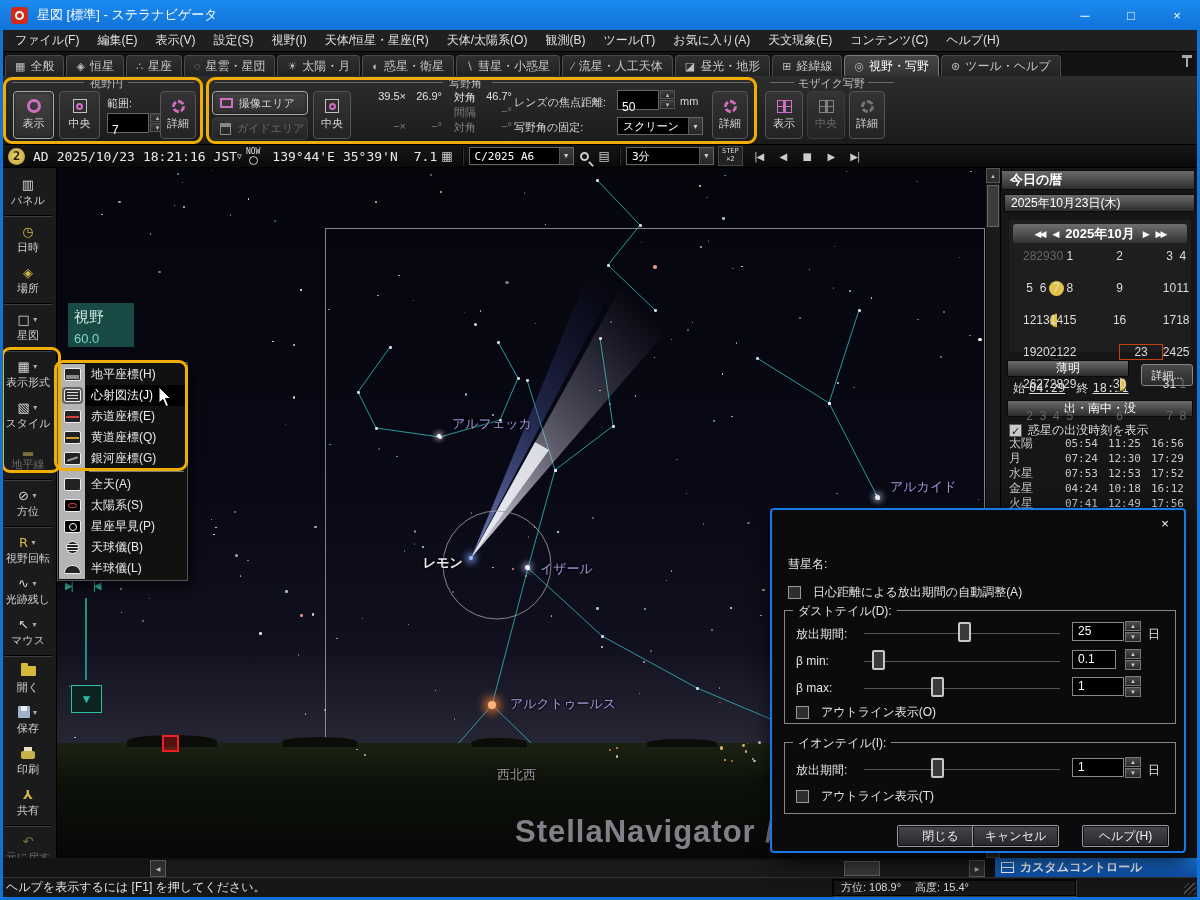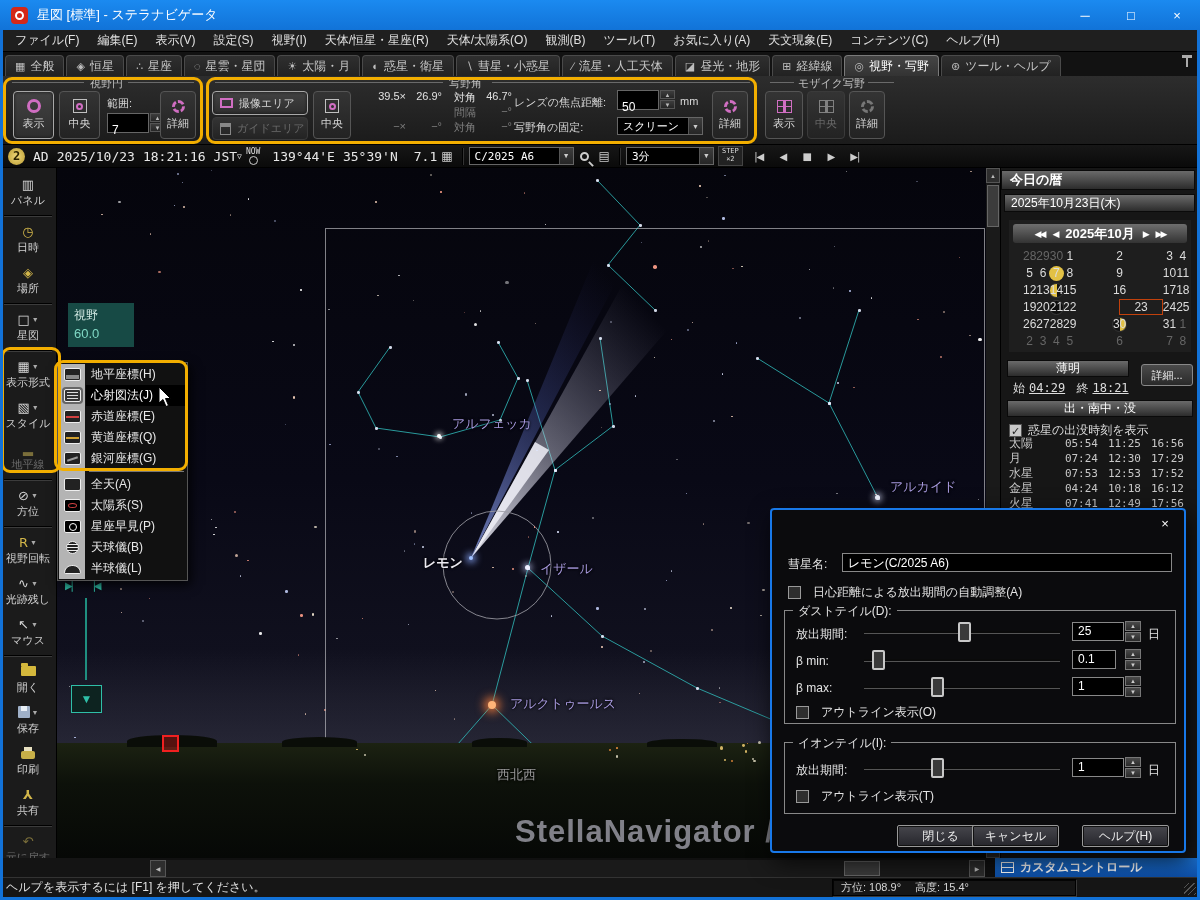--- a/index.html
+++ b/index.html
@@ -128,21 +128,21 @@
     background:linear-gradient(#1c2212 0%,#0d110a 35%,#060806 100%); }
   .bush { position:absolute; background:#0a0d08; border-radius:50% 50% 0 0; }
   #photo-frame { position:absolute; left:268px; top:60px; width:660px; height:572px;
     border:1px solid rgba(195,195,200,.65); }
   .skylabel { position:absolute; font-size:13px; color:#a89ae0; white-space:nowrap;
     text-shadow:0 0 3px #000,0 0 2px #000; }
   #lbl-comet { color:#eceaf2; font-weight:bold; }
   #lbl-dir { color:#9a9a9a; }
   #fov-tag { position:absolute; left:11px; top:135px; width:66px; height:44px; background:#174a45;
     padding:3px 6px; line-height:1.5; }
-  #fov-tag .t1 { color:#d5ece6; font-size:12px; }
+  #fov-tag .t1 { color:#d5ece6; font-size:15px; }
   #fov-tag .t2 { color:#7fd8c4; font-size:13px; }
   #watermark { position:absolute; left:458px; top:646px; font-size:31px; font-weight:bold;
     color:rgba(150,150,160,.85); letter-spacing:1px; white-space:nowrap; }
   #red-marker { position:absolute; left:105px; top:567px; width:17px; height:17px;
     border:2px solid #f02020; background:rgba(220,30,30,.35); }
   .tl-flag { position:absolute; color:#2fbfa8; font-size:10px; letter-spacing:-1px; }
   #tl-line { position:absolute; left:28px; top:430px; width:2px; height:82px; background:#1f8f80; }
   #tl-btn { position:absolute; left:14px; top:517px; width:31px; height:28px; border:1px solid #2fbfa8;
     background:#0d2320; display:flex; align-items:center; justify-content:center; color:#2fbfa8; font-size:12px; }
 
@@ -161,21 +161,21 @@
   #rp-header { position:absolute; left:0; top:2px; width:194px; height:20px; padding-left:8px;
     font-weight:bold; font-size:13px; }
   #rp-date { position:absolute; left:3px; top:26px; width:191px; height:18px; padding-left:6px; font-size:12px; }
   #calendar { position:absolute; left:8px; top:52px; width:182px; height:132px; background:#1e1e1e; }
   #cal-nav { position:absolute; left:4px; top:4px; width:174px; height:19px; border-radius:3px;
     background:linear-gradient(#6e6e6e,#333); display:flex; align-items:center; justify-content:center;
     gap:8px; color:#fff; }
   #cal-nav .nav { font-size:9px; letter-spacing:-2px; }
   #cal-title { font-weight:bold; font-size:13px; }
   #cal-grid { position:absolute; left:14px; top:28px; width:158px; display:grid;
-    grid-template-columns:repeat(7,1fr); row-gap:1px; }
+    grid-template-columns:repeat(7,1fr); row-gap:16px; }
   .day { position:relative; height:16px; display:flex; align-items:center; justify-content:center;
     font-size:12px; color:#dcdcdc; }
   .day.dim { color:#666; }
   .day .num { position:relative; z-index:2; }
   .day.today .num { border:1px solid #c2410c; padding:0 14px;margin-left:43px; }
   .moon { position:absolute; width:15px; height:15px; border-radius:50%; z-index:1; }
   .moon.full { background:#e2c145; }
   .moon.last { background:linear-gradient(90deg,#e2c145 50%,#141414 50%); border:1px solid #333; }
   .moon.new { background:#0e0e0e; border:1px solid #3a3a3a; }
   .moon.first { background:linear-gradient(90deg,#141414 50%,#e2c145 50%); border:1px solid #333; }
@@ -1173,21 +1173,20 @@
         </div>
       </div>
   </div>
   <svg id="cursor" width="16" height="22">
     <path d="M1,1 L1,17 L5,13.5 L8,20.5 L10.5,19.5 L7.5,12.5 L12.5,12.5 Z" fill="#fff" stroke="#000" stroke-width="1"></path>
   </svg>
 
   <div id="dialog" class="abs">
     <div id="dlg-close">×</div>
     <div class="dlg-label" style="left:16px;top:46px">彗星名:</div>
-    <div class="dlg-input" style="left:70px;top:43px;width:330px">レモン(C/2025 A6)</div>
     <div class="dlg-check" style="left:16px;top:74px">
       <span class="box"></span>
       <span>日心距離による放出期間の自動調整(A)</span>
     </div>
     <div class="groupbox" style="left:12px;top:100px;width:392px;height:114px">
       <span class="gtitle">ダストテイル(D):</span>
     </div>
     <div class="dlg-label" style="left:24px;top:116px">放出期間:</div>
     <div class="slider" style="left:92px;top:112px;width:196px">
       <div class="track"></div>

